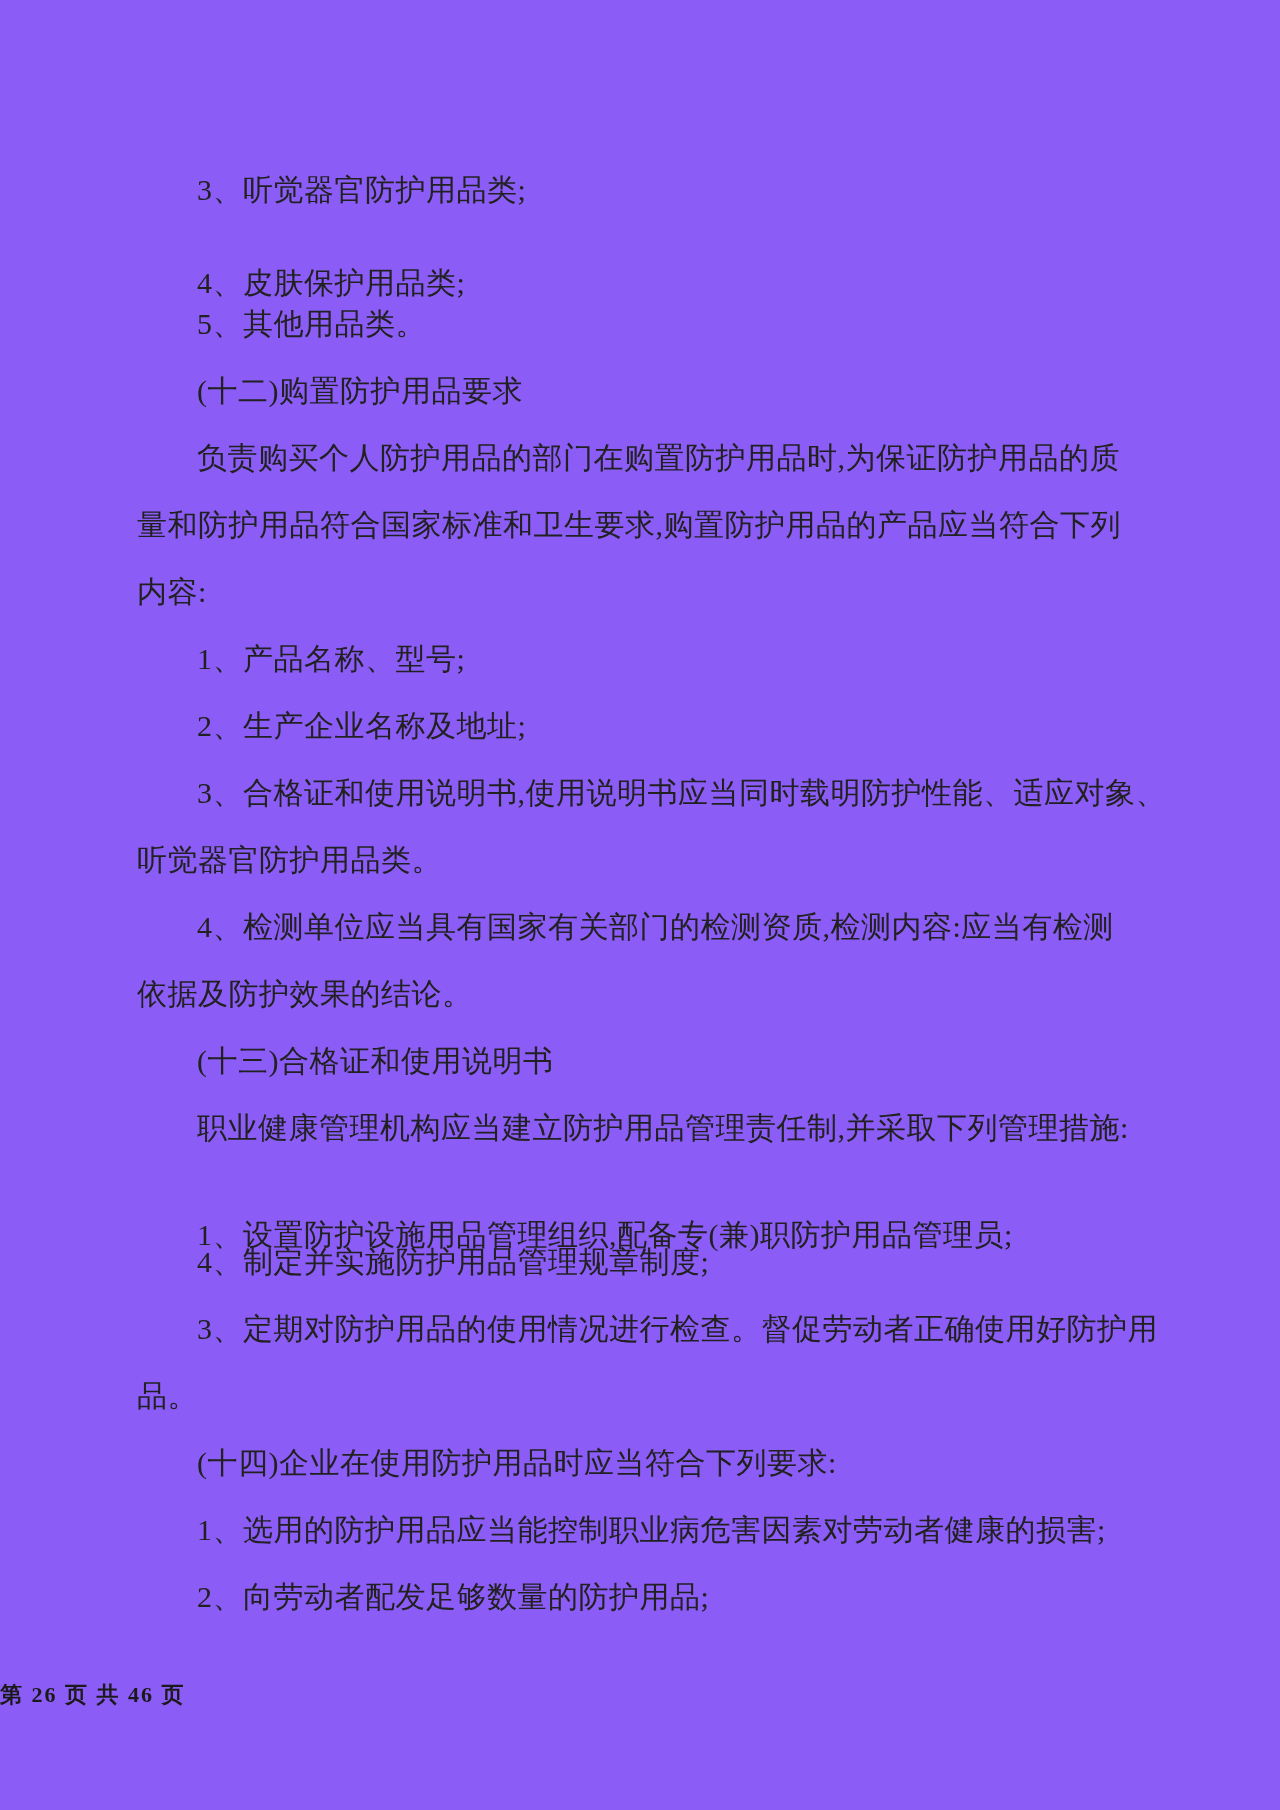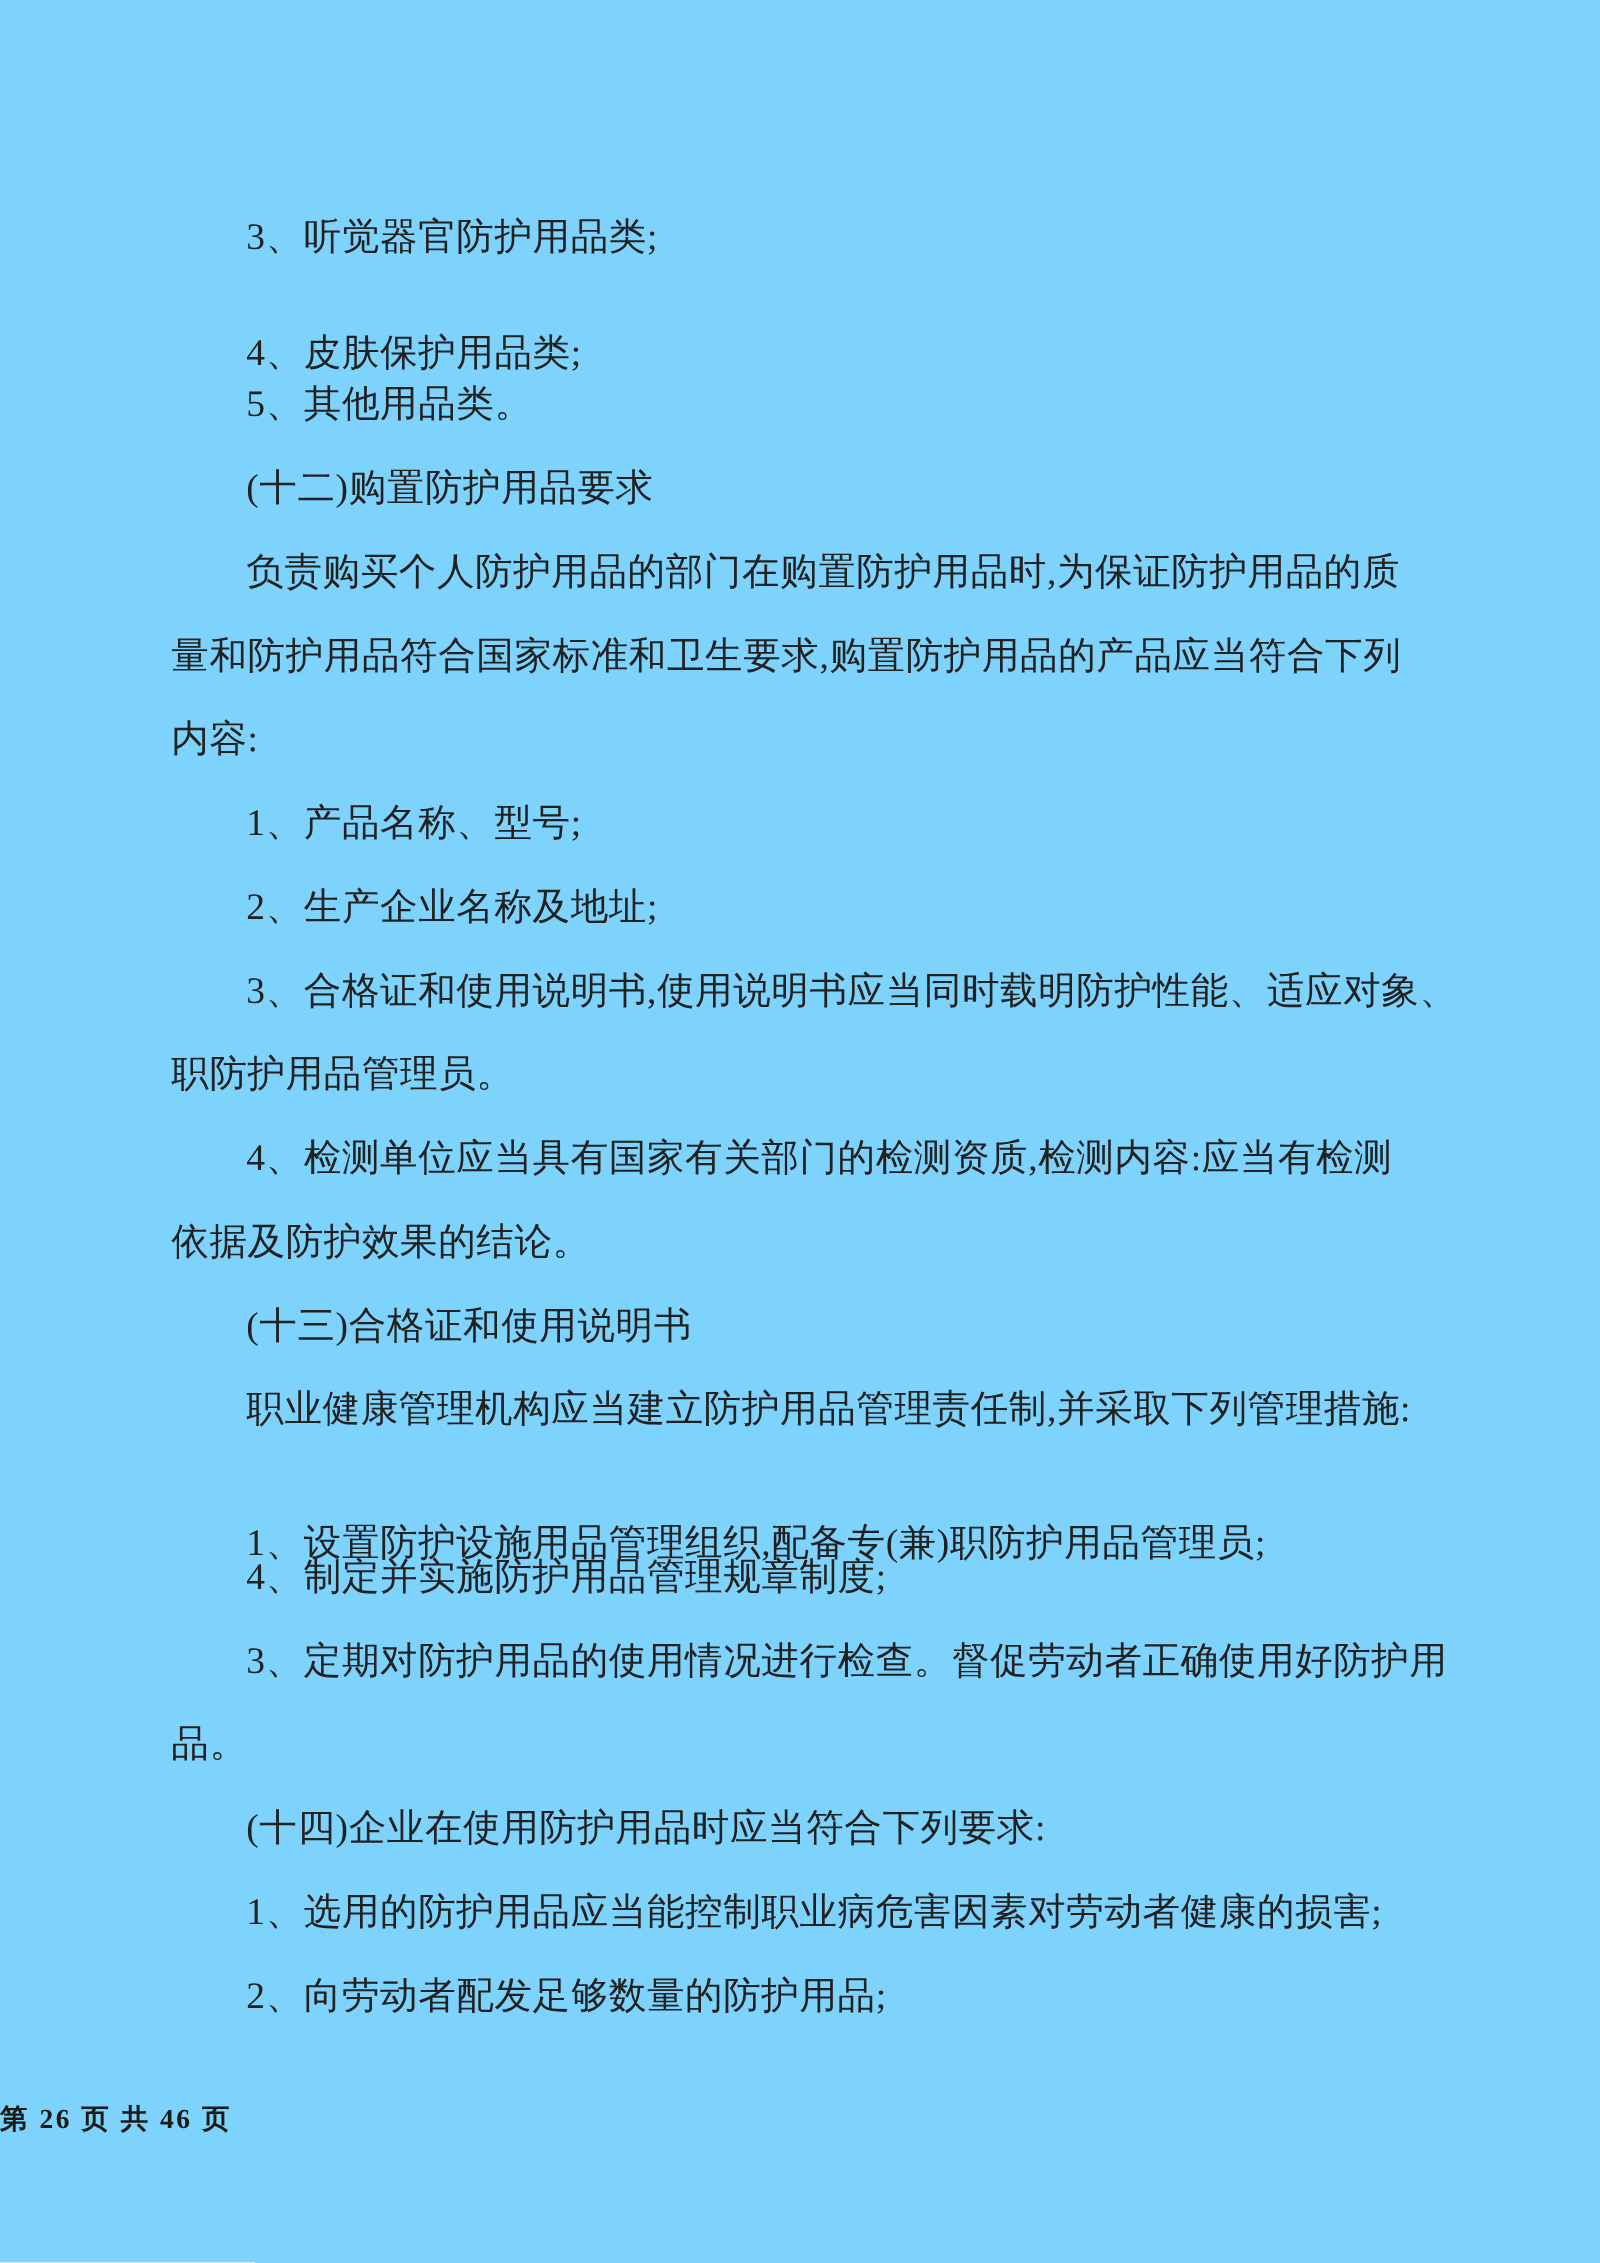--- a/index.html
+++ b/index.html
@@ -4,21 +4,21 @@
 <style>
   html, body {
     margin: 0;
     padding: 0;
     background: #ffffff;
   }
   .page {
     position: relative;
     width: 1280px;
     height: 1810px;
-    background: #7dd3fc;
+    background: #8b5cf6;
     font-family: "Liberation Serif", "DejaVu Serif", serif;
     color: #212121;
     overflow: hidden;
   }
   .body-lines {
     position: absolute;
     inset: 0;
   }
   .line {
     position: absolute;
@@ -55,21 +55,21 @@
       <div class="line indent" style="top: 172px;">3、听觉器官防护用品类;</div>
       <div class="line indent" style="top: 239px; margin-top: 26px;">4、皮肤保护用品类;</div>
       <div class="line indent" style="top: 306px;">5、其他用品类。</div>
       <div class="line indent" style="top: 373px;">(十二)购置防护用品要求</div>
       <div class="line indent" style="top: 440px;">负责购买个人防护用品的部门在购置防护用品时,为保证防护用品的质</div>
       <div class="line" style="top: 507px; font-family: Liberation Serif, serif;">量和防护用品符合国家标准和卫生要求,购置防护用品的产品应当符合下列</div>
       <div class="line" style="top: 574px;">内容:</div>
       <div class="line indent" style="top: 641px;">1、产品名称、型号;</div>
       <div class="line indent" style="top: 708px;">2、生产企业名称及地址;</div>
       <div class="line indent" style="top: 775px;">3、合格证和使用说明书,使用说明书应当同时载明防护性能、适应对象、</div>
-      <div class="line" style="top: 842px;">职防护用品管理员。</div>
+      <div class="line" style="top: 842px;">听觉器官防护用品类。</div>
       <div class="line indent" style="top: 909px;">4、检测单位应当具有国家有关部门的检测资质,检测内容:应当有检测</div>
       <div class="line" style="top: 976px;">依据及防护效果的结论。</div>
       <div class="line indent" style="top: 1043px;">(十三)合格证和使用说明书</div>
       <div class="line indent" style="top: 1110px;">职业健康管理机构应当建立防护用品管理责任制,并采取下列管理措施:</div>
       <div class="line indent" style="top: 1177px; margin-top: 40px;">1、设置防护设施用品管理组织,配备专(兼)职防护用品管理员;</div>
       <div class="line indent" style="top: 1244px;">4、制定并实施防护用品管理规章制度;</div>
       <div class="line indent" style="top: 1311px;">3、定期对防护用品的使用情况进行检查。督促劳动者正确使用好防护用</div>
       <div class="line" style="top: 1378px;">品。</div>
       <div class="line indent" style="top: 1445px;">(十四)企业在使用防护用品时应当符合下列要求:</div>
       <div class="line indent" style="top: 1512px;">1、选用的防护用品应当能控制职业病危害因素对劳动者健康的损害;</div>

